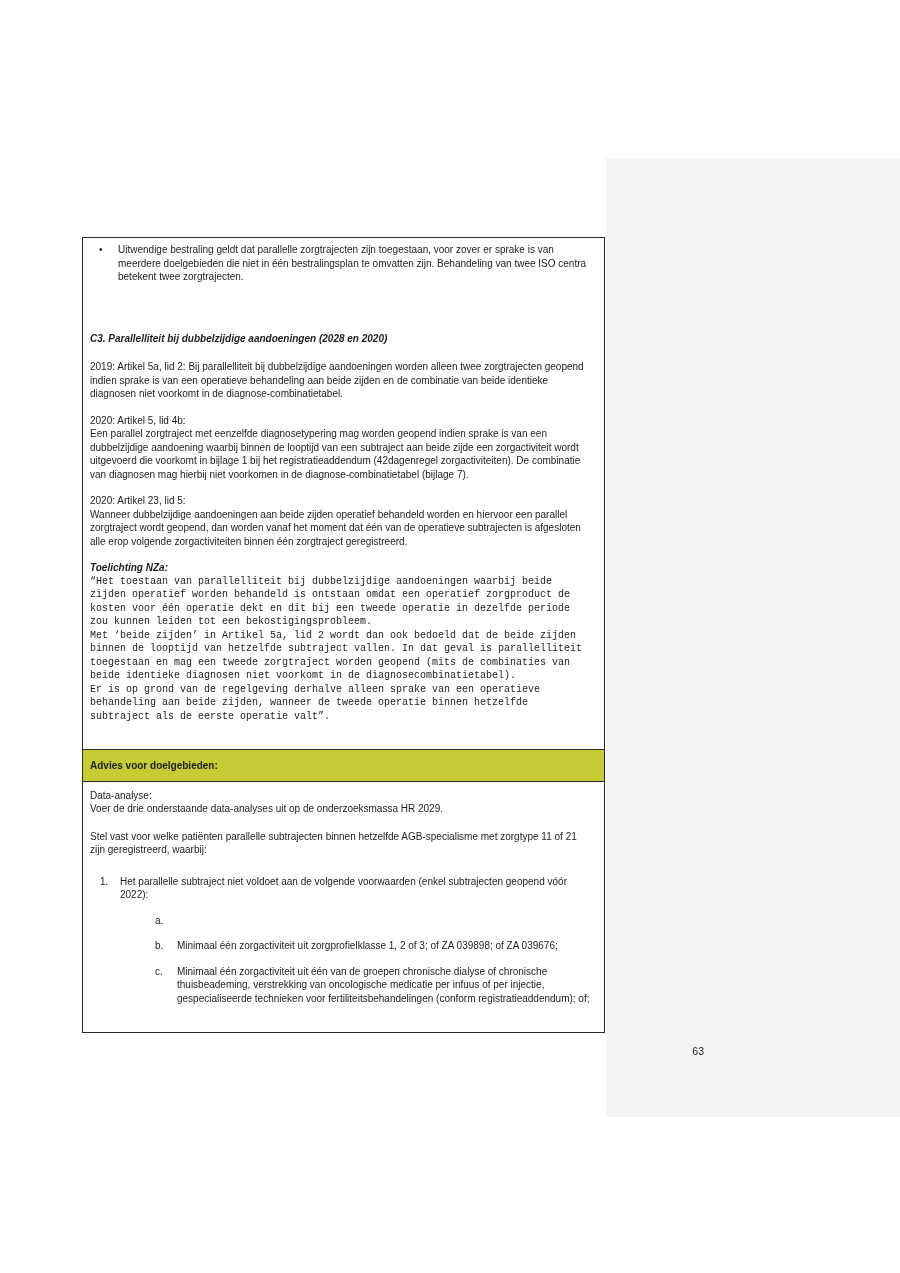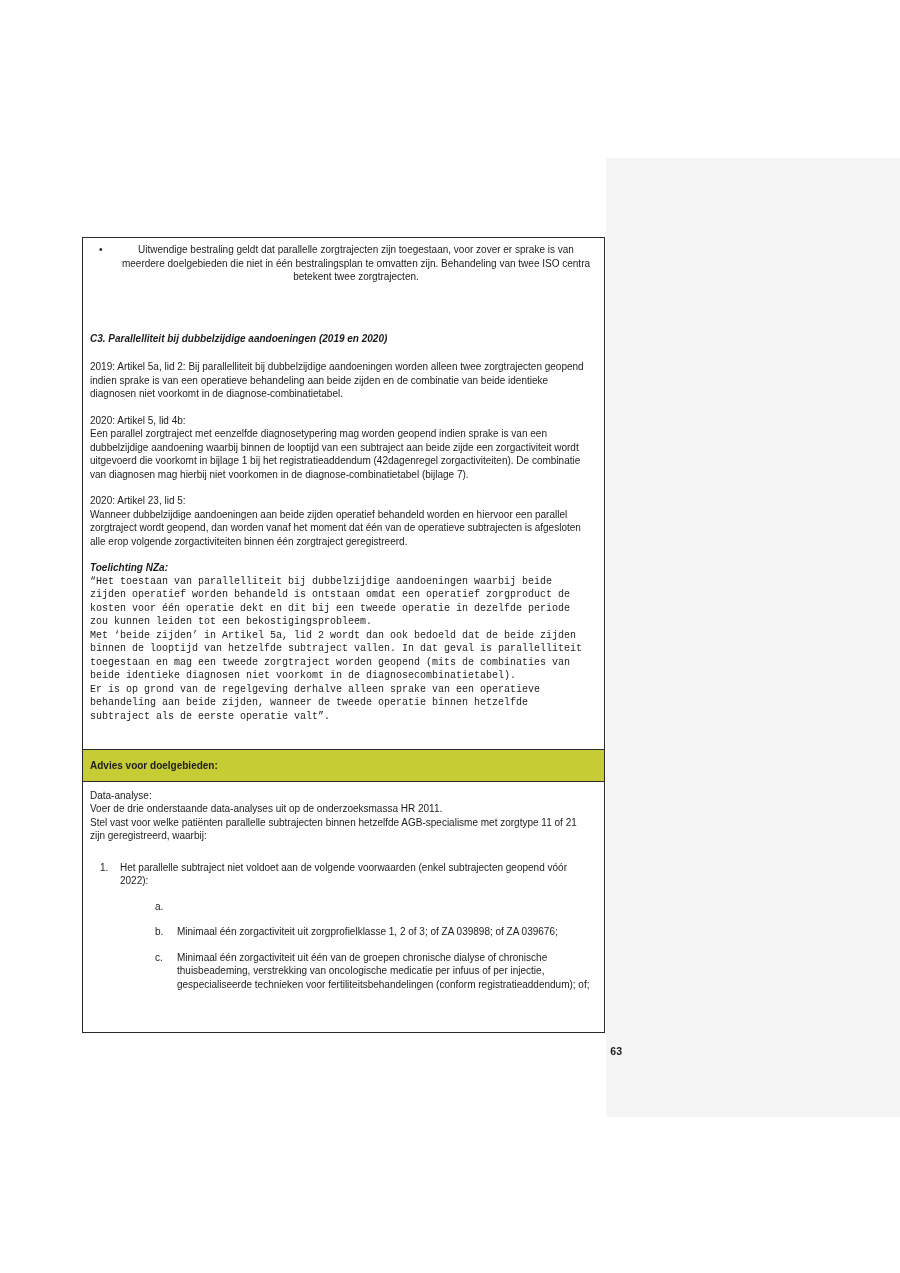--- a/index.html
+++ b/index.html
@@ -29,21 +29,21 @@
     height: 796px;
     border: 1.5px solid var(--border-col, #2a2a2a);
     background: #ffffff;
     font-size: 10px;
     line-height: 13.5px;
     overflow: hidden;
   }
   .section-top { padding: 5px 8px 0 6px; }
   .bullet-row { display: flex; padding-left: 10px; padding-right: 2px; }
   .bullet-marker { width: 19px; flex: none; }
-  .bullet-text { flex: 1; text-align: center; }
+  .bullet-text { flex: 1; }
   .doc-heading {
     font-weight: bold;
     font-style: italic;
     margin-top: 48px;
     margin-bottom: 15px;
     padding-left: 1px;
   }
   .doc-par {
     white-space: pre-line;
     margin-bottom: 13px;
@@ -55,69 +55,68 @@
   .advies-band {
     margin-top: 26px;
     background: var(--advies-bg, #c6cc34);
     border-top: 1.5px solid var(--border-col, #2a2a2a);
     border-bottom: 1.5px solid var(--border-col, #2a2a2a);
     padding: 9px 8px 8px 7px;
     font-weight: bold;
   }
   .section-bottom { padding: 7px 8px 0 6px; }
   .analysis-par { white-space: pre-line; padding-left: 1px; padding-right: 2px; }
-  .analysis-intro { padding-left: 1px; padding-right: 2px; }
+  .analysis-intro { margin-top: 14px; padding-left: 1px; padding-right: 2px; }
   .num-item { display: flex; padding-left: 11px; margin-top: 18px; padding-right: 2px; }
   .num-marker { width: 20px; flex: none; }
   .num-text { flex: 1; }
   .letter-item { display: flex; padding-left: 66px; margin-top: 12px; padding-right: 4px; }
   .letter-marker { width: 22px; flex: none; }
   .letter-text { flex: 1; }
   .page-number {
     position: absolute;
     left: 0;
     top: 1045px;
-    width: 622px;
+    width: 704px;
     text-align: right;
     font-size: 10.5px;
-    font-weight: bold;
   }
 </style>
 </head>
 <body>
 
 <div class="side-panel"></div>
 
 <div class="doc-box">
 
   <div class="section-top">
     <div class="bullet-row">
       <div class="bullet-marker">•</div>
       <div class="bullet-text">Uitwendige bestraling geldt dat parallelle zorgtrajecten zijn toegestaan, voor zover er sprake is van meerdere doelgebieden die niet in één bestralingsplan te omvatten zijn. Behandeling van twee ISO centra betekent twee zorgtrajecten.</div>
     </div>
 
-    <div class="doc-heading">C3. Parallelliteit bij dubbelzijdige aandoeningen (2019 en 2020)</div>
+    <div class="doc-heading">C3. Parallelliteit bij dubbelzijdige aandoeningen (2028 en 2020)</div>
 
     <div class="doc-par">2019: Artikel 5a, lid 2: Bij parallelliteit bij dubbelzijdige aandoeningen worden alleen twee zorgtrajecten geopend indien sprake is van een operatieve behandeling aan beide zijden en de combinatie van beide identieke diagnosen niet voorkomt in de diagnose-combinatietabel.</div>
     <div class="doc-par">2020: Artikel 5, lid 4b:
 Een parallel zorgtraject met eenzelfde diagnosetypering mag worden geopend indien sprake is van een dubbelzijdige aandoening waarbij binnen de looptijd van een subtraject aan beide zijde een zorgactiviteit wordt uitgevoerd die voorkomt in bijlage 1 bij het registratieaddendum (42dagenregel zorgactiviteiten). De combinatie van diagnosen mag hierbij niet voorkomen in de diagnose-combinatietabel (bijlage 7).</div>
     <div class="doc-par">2020: Artikel 23, lid 5:
 Wanneer dubbelzijdige aandoeningen aan beide zijden operatief behandeld worden en hiervoor een parallel zorgtraject wordt geopend, dan worden vanaf het moment dat één van de operatieve subtrajecten is afgesloten alle erop volgende zorgactiviteiten binnen één zorgtraject geregistreerd.</div>
 
     <div class="toelichting-label">Toelichting NZa:</div>
     <div class="toelichting-text">“Het toestaan van parallelliteit bij dubbelzijdige aandoeningen waarbij beide zijden operatief worden behandeld is ontstaan omdat een operatief zorgproduct de kosten voor één operatie dekt en dit bij een tweede operatie in dezelfde periode zou kunnen leiden tot een bekostigingsprobleem.
 Met ‘beide zijden’ in Artikel 5a, lid 2 wordt dan ook bedoeld dat de beide zijden binnen de looptijd van hetzelfde subtraject vallen. In dat geval is parallelliteit toegestaan en mag een tweede zorgtraject worden geopend (mits de combinaties van beide identieke diagnosen niet voorkomt in de diagnosecombinatietabel).
 Er is op grond van de regelgeving derhalve alleen sprake van een operatieve behandeling aan beide zijden, wanneer de tweede operatie binnen hetzelfde subtraject als de eerste operatie valt”.</div>
   </div>
 
   <div class="advies-band">Advies voor doelgebieden:</div>
 
   <div class="section-bottom">
     <div class="analysis-par">Data-analyse:
-Voer de drie onderstaande data-analyses uit op de onderzoeksmassa HR 2011.</div>
+Voer de drie onderstaande data-analyses uit op de onderzoeksmassa HR 2029.</div>
     <div class="analysis-intro">Stel vast voor welke patiënten parallelle subtrajecten binnen hetzelfde AGB-specialisme met zorgtype 11 of 21 zijn geregistreerd, waarbij:</div>
 
     <div class="num-item">
       <div class="num-marker">1.</div>
       <div class="num-text">Het parallelle subtraject niet voldoet aan de volgende voorwaarden (enkel subtrajecten geopend vóór 2022):</div>
     </div>
 
     <div class="letter-item">
       <div class="letter-marker">a.</div>
     </div>

